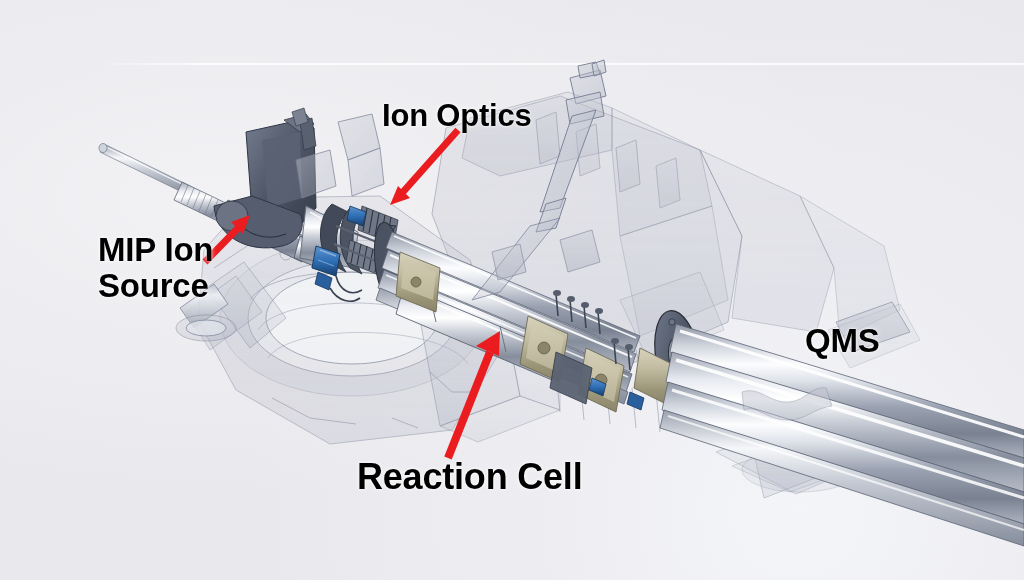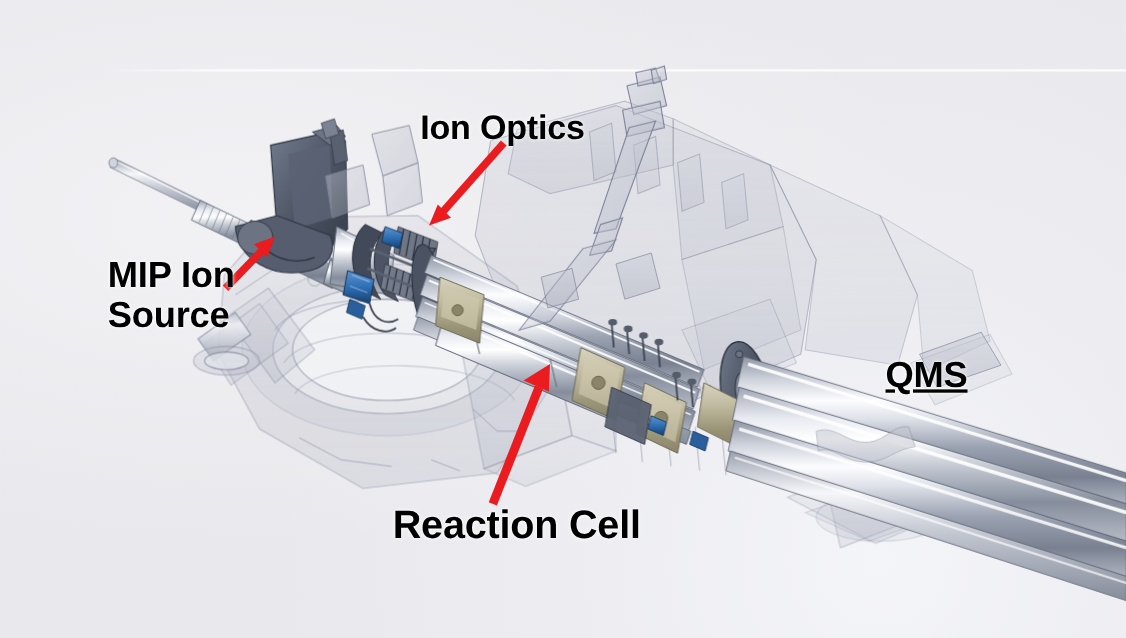--- a/index.html
+++ b/index.html
@@ -31,21 +31,21 @@
     font-family:"Liberation Sans", sans-serif;
     font-weight:bold;color:#000;
     letter-spacing:-0.2px;
     line-height:1.08;
     white-space:pre-line;
     text-shadow:0 0 2px rgba(255,255,255,.9), 0 0 5px rgba(255,255,255,.75);
   }
   #lbl-mip{left:98px;top:232px;font-size:33px;}
   #lbl-ionoptics{left:382px;top:99px;font-size:31px;}
   #lbl-reaction{left:357px;top:458px;font-size:36px;}
-  #lbl-qms{left:805px;top:323px;font-size:33px;text-decoration:underline;}
+  #lbl-qms{left:805px;top:323px;font-size:33px;}
 
   svg.overlay{position:absolute;left:0;top:0;width:1024px;height:580px;}
   svg.cad{position:absolute;left:0;top:0;width:1024px;height:580px;}
 </style>
 </head>
 <body>
 
 <div id="stage">
 
   <div class="bg-base"></div>

